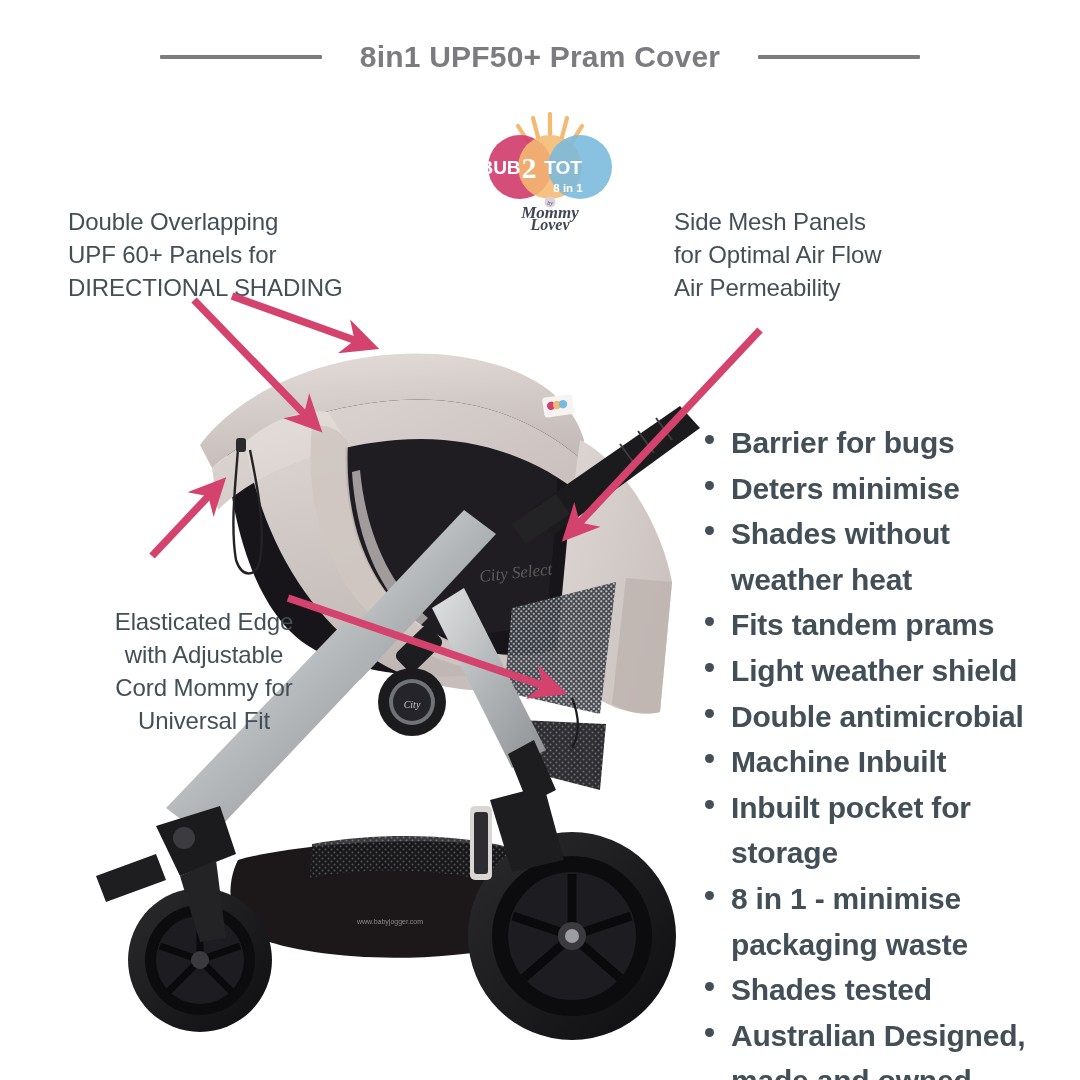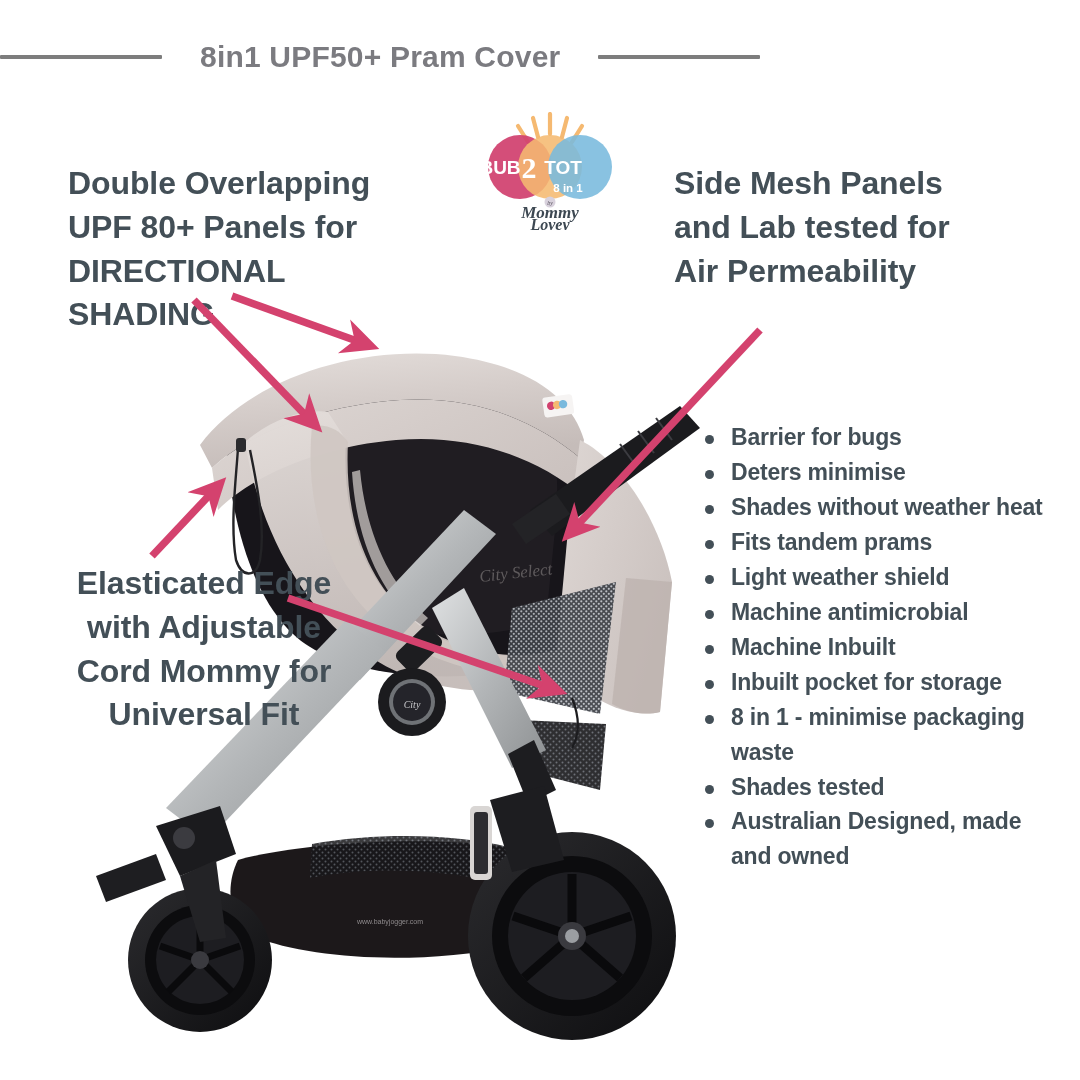--- a/index.html
+++ b/index.html
@@ -11,54 +11,55 @@
   }
   #page {
     position: relative;
     width: 1080px; height: 1080px;
     background: #ffffff;
   }
 
   
   .header {
     position: absolute; top: 40px; left: 0; width: 1080px;
-    display: flex; align-items: center; justify-content: flex-start; gap: 38px;
+    display: flex; align-items: center; justify-content: center; gap: 38px;
   }
   .rule { width: 162px; height: 4px; background: #7d7d7d; border-radius: 1px; }
   .header-title {
     font-size: 30px; font-weight: bold; color: #7b7b80;
     letter-spacing: .2px; white-space: nowrap;
   }
 
   
   .logo { position: absolute; left: 470px; top: 112px; width: 160px; height: 118px; }
   .logo svg { display: block; }
 
   
   .callout {
     position: absolute;
     color: #434f57;
-    font-weight: bold;
-    font-size: 32px;
+    font-weight: normal;
+    font-size: 24px;
     line-height: 1.37;
     letter-spacing: -.1px;
+    margin-top: 44px;
   }
   #callout-topleft  { left: 68px;  top: 162px; width: 360px; }
   #callout-topright { left: 674px; top: 162px; width: 330px; }
   #callout-left     { left: 54px;  top: 562px; width: 300px; text-align: center; }
 
   
   .bullets {
     position: absolute; left: 700px; top: 420px; width: 350px;
     list-style: none;
   }
   .bullets li {
     position: relative;
     color: #434f57; font-weight: bold;
-    font-size: 23px; line-height: 1.52;
+    font-size: 30px; line-height: 1.52;
     padding-left: 31px;
     letter-spacing: -.2px;
   }
   .bullets li::before {
     content: "";
     position: absolute; left: 5px; top: 15px;
     width: 9px; height: 9px; border-radius: 50%;
     background: #434f57;
   }
 
@@ -250,44 +251,44 @@
       </g>
 
       <text x="420" y="262" fill="#5e5a5c" font-family="'Liberation Serif', serif" font-size="17" font-style="italic" transform="rotate(-6 420 262)">City Select</text>
 
       <path d="M512 378 C520 398 520 414 512 428" fill="none" stroke="#1c1c1f" stroke-width="2.2"></path>
     </svg>
   </div>
 
   <div class="callout" id="callout-topleft">
     <div>Double Overlapping</div>
-    <div>UPF 80+ Panels for</div>
+    <div>UPF 60+ Panels for</div>
     <div>DIRECTIONAL SHADING</div>
   </div>
 
   <div class="callout" id="callout-topright">
     <div>Side Mesh Panels</div>
-    <div>and Lab tested for</div>
+    <div>for Optimal Air Flow</div>
     <div>Air Permeability</div>
   </div>
 
   <div class="callout" id="callout-left">
     <div>Elasticated Edge</div>
     <div>with Adjustable</div>
     <div>Cord Mommy for</div>
     <div>Universal Fit</div>
   </div>
 
   <ul class="bullets">
     <li>Barrier for bugs</li>
     <li>Deters minimise</li>
     <li>Shades without weather heat</li>
     <li>Fits tandem prams</li>
     <li>Light weather shield</li>
-    <li>Machine antimicrobial</li>
+    <li>Double antimicrobial</li>
     <li>Machine Inbuilt</li>
     <li>Inbuilt pocket for storage</li>
     <li>8 in 1 - minimise packaging waste</li>
     <li>Shades tested</li>
     <li>Australian Designed, made and owned</li>
   </ul>
 
   <svg class="arrows" viewBox="0 0 1080 1080">
     <defs>
       <marker id="ah" markerWidth="5.2" markerHeight="5.2" refX="3.4" refY="2.6" orient="auto" markerUnits="strokeWidth">

